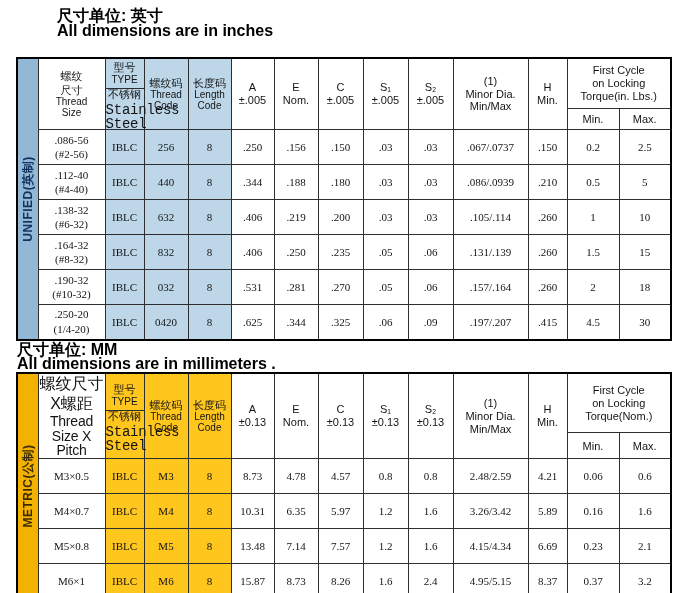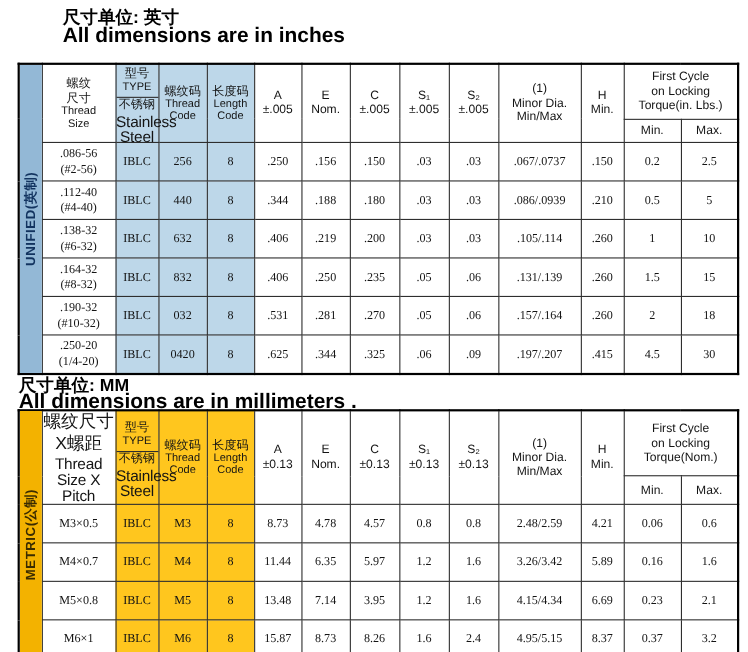--- a/index.html
+++ b/index.html
@@ -2,21 +2,21 @@
 <html><head>
 <meta charset="utf-8">
 <style>
   html,body{margin:0;padding:0;}
   body{
     width:680px;height:593px;position:relative;background:#fff;
     font-family:"Liberation Sans","DejaVu Sans",sans-serif;color:#111;
   }
   .title{position:absolute;left:57px;font-weight:bold;color:#000;}
   .title.cn{font-size:16px;}
-  .title.en{font-size:19px;}
+  .title.en{font-size:16px;}
   .t{
     position:absolute;left:16px;width:654px;
     border-collapse:collapse;table-layout:fixed;
     border:2px solid #000;
   }
   .t td,.t th{
     border:1px solid #2e2e2e;text-align:center;vertical-align:middle;
     padding:0;font-weight:normal;color:#141414;font-size:11px;
   }
   tr.h1{height:49px;}
@@ -34,21 +34,21 @@
   .bandM{background:#F3B200;}
   .vtext{
     position:absolute;top:50%;left:50%;
     transform:translate(-50%,-50%) rotate(-90deg);
     white-space:nowrap;font-weight:bold;font-size:12px;letter-spacing:0.5px;
   }
   .bandU .vtext{color:#12335F;}
   .bandM .vtext{color:#3A2C00;}
   .split{display:flex;flex-direction:column;height:70px;}
   .split .top{flex:0 0 29px;border-bottom:1px solid #2e2e2e;display:flex;flex-direction:column;justify-content:center;}
-  .split .bot{flex:1 1 auto;display:flex;flex-direction:column;justify-content:flex-start;}
+  .split .bot{flex:1 1 auto;display:flex;flex-direction:column;justify-content:flex-start;font-family:Liberation Mono, monospace;}
   .szcell{white-space:pre-line;line-height:1.3;}
 </style>
 </head>
 <body>
 
 <div class="title cn" style="top:6px">尺寸单位: 英寸</div>
 <div class="title en" style="top:22px">All dimensions are in inches</div>
 
 <table class="t" style="top:57px">
   <colgroup>
@@ -314,38 +314,38 @@
         <td>2.48/2.59</td>
         <td>4.21</td>
         <td>0.06</td>
         <td>0.6</td>
   </tr>
   <tr class="dr">
     <td class="szcell">M4×0.7</td>
         <td class="hlM">IBLC</td>
         <td class="hlM">M4</td>
         <td class="hlM">8</td>
-        <td>11.44</td>
+        <td>10.31</td>
         <td>6.35</td>
         <td>5.97</td>
         <td>1.2</td>
         <td>1.6</td>
         <td>3.26/3.42</td>
         <td>5.89</td>
         <td>0.16</td>
         <td>1.6</td>
   </tr>
   <tr class="dr">
     <td class="szcell">M5×0.8</td>
         <td class="hlM">IBLC</td>
         <td class="hlM">M5</td>
         <td class="hlM">8</td>
         <td>13.48</td>
         <td>7.14</td>
-        <td>3.95</td>
+        <td>7.57</td>
         <td>1.2</td>
         <td>1.6</td>
         <td>4.15/4.34</td>
         <td>6.69</td>
         <td>0.23</td>
         <td>2.1</td>
   </tr>
   <tr class="dr">
     <td class="szcell">M6×1</td>
         <td class="hlM">IBLC</td>

